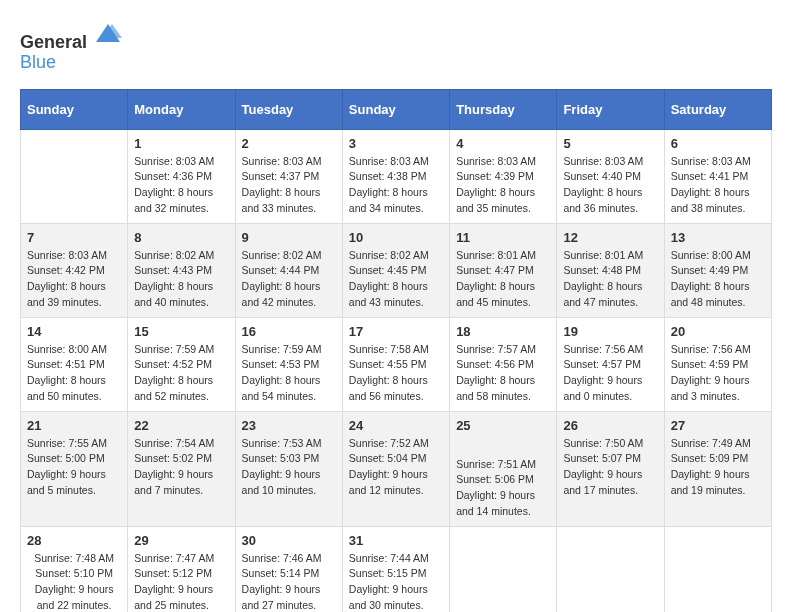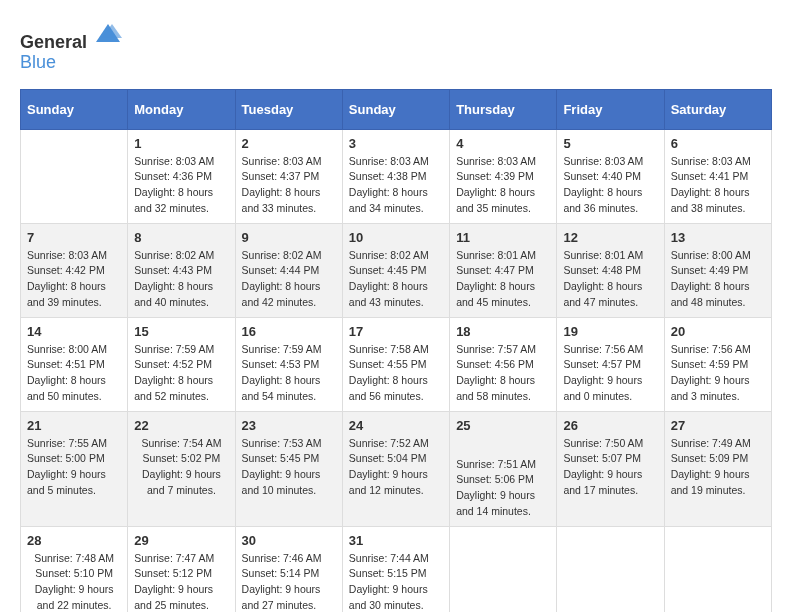--- a/index.html
+++ b/index.html
@@ -252,28 +252,28 @@
       </tr>
       <tr class="row-alt">
         <td>
           <div class="day-number">21</div>
           <div class="day-info" style="white-space: pre-line;">Sunrise: 7:55 AM
 Sunset: 5:00 PM
 Daylight: 9 hours and 5 minutes.</div>
         </td>
         <td>
           <div class="day-number">22</div>
-          <div class="day-info" style="white-space: pre-line; text-align: center;">Sunrise: 7:54 AM
+          <div class="day-info" style="white-space: pre-line;">Sunrise: 7:54 AM
 Sunset: 5:02 PM
 Daylight: 9 hours and 7 minutes.</div>
         </td>
         <td>
           <div class="day-number">23</div>
           <div class="day-info" style="white-space: pre-line;">Sunrise: 7:53 AM
-Sunset: 5:45 PM
+Sunset: 5:03 PM
 Daylight: 9 hours and 10 minutes.</div>
         </td>
         <td>
           <div class="day-number">24</div>
           <div class="day-info" style="white-space: pre-line;">Sunrise: 7:52 AM
 Sunset: 5:04 PM
 Daylight: 9 hours and 12 minutes.</div>
         </td>
         <td>
           <div class="day-number">25</div>

